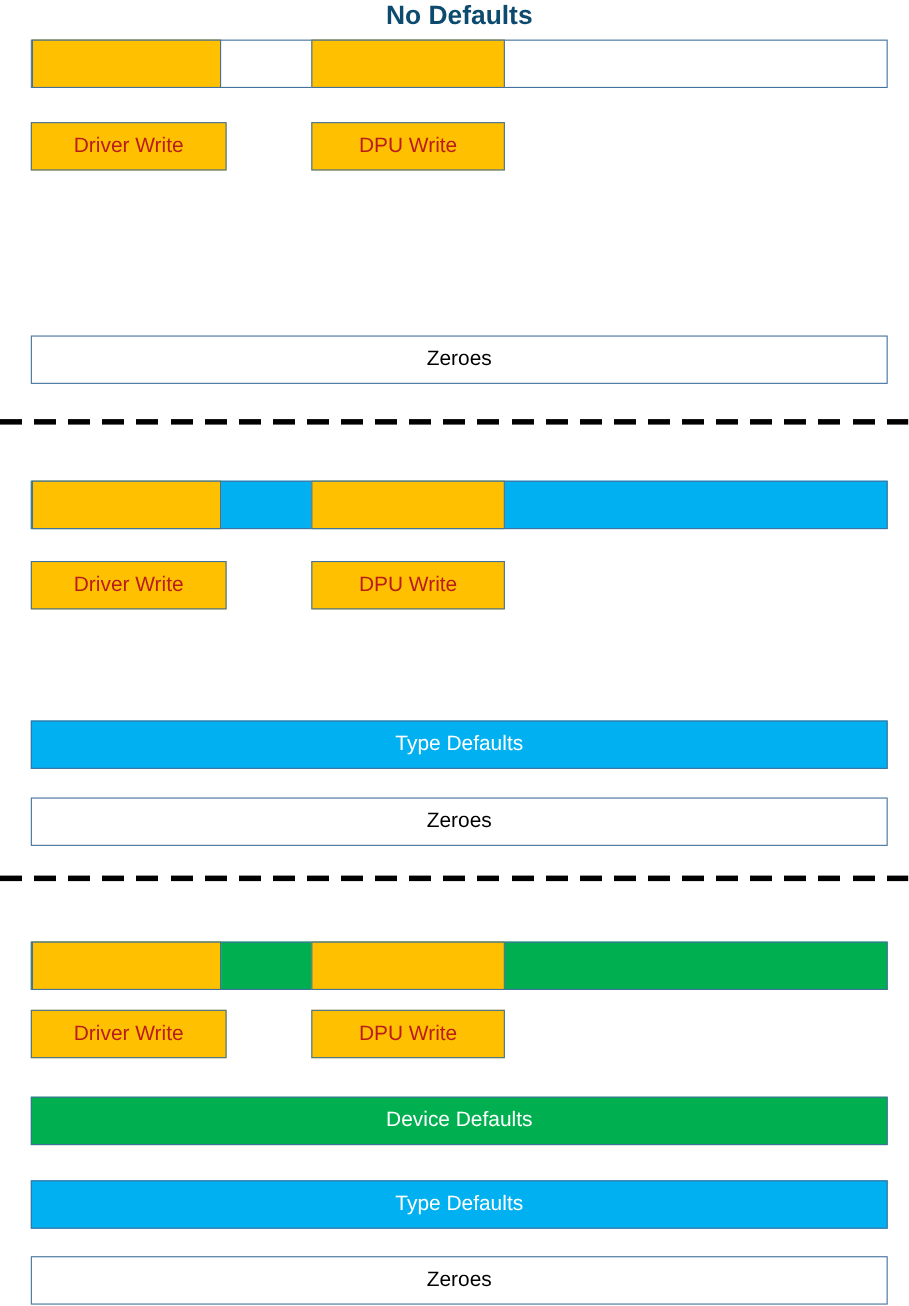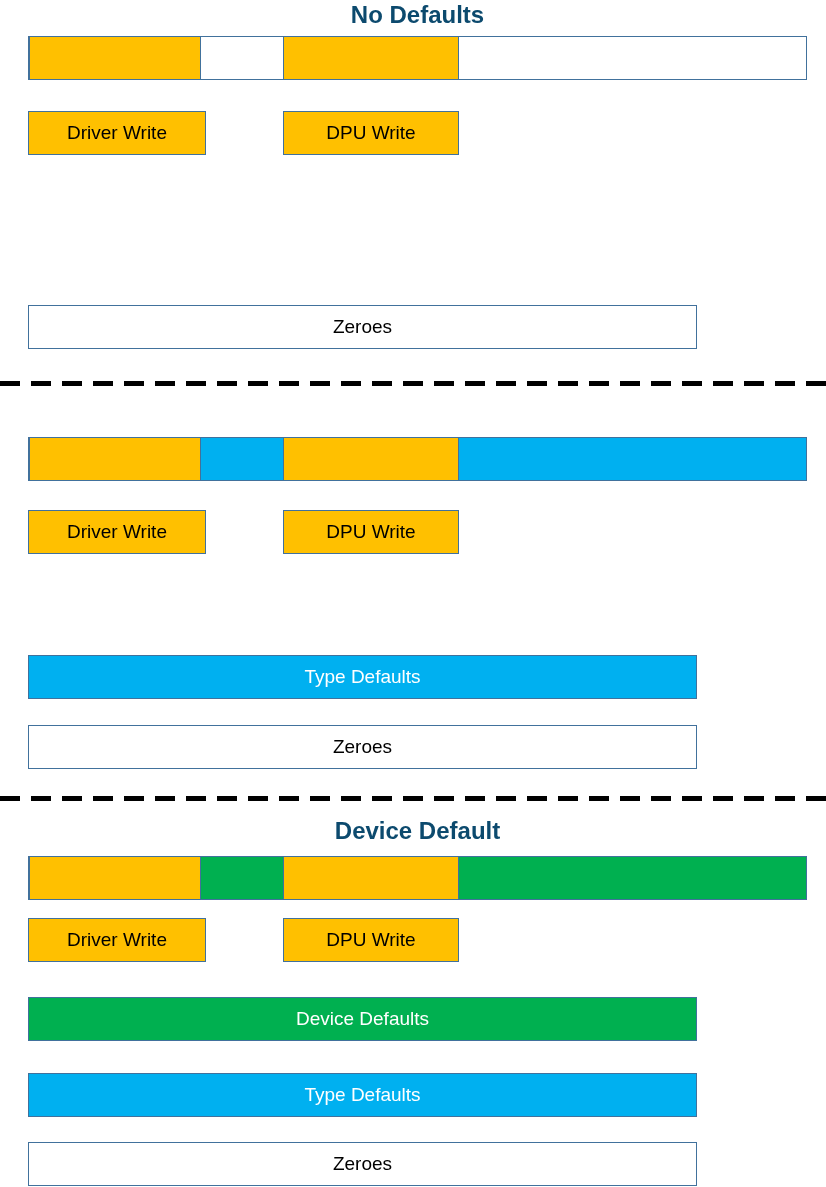--- a/index.html
+++ b/index.html
@@ -43,27 +43,27 @@
   }
   .write-box {
     position: absolute;
     height: 44px;
     border: 1px solid #41719C;
     box-sizing: border-box;
     display: flex;
     align-items: center;
     justify-content: center;
     font-size: 19px;
-    color: #000000;
+    color: #b91c1c;
     white-space: nowrap;
   }
   .layer-bar {
     position: absolute;
     left: 28px;
-    width: 669px;
+    width: 779px;
     height: 44px;
     border: 1px solid #41719C;
     box-sizing: border-box;
     display: flex;
     align-items: center;
     justify-content: center;
     font-size: 19px;
     white-space: nowrap;
   }
   .divider {
@@ -86,21 +86,20 @@
     <div class="write-box" style="left: 283px; top: 111px; width: 176px; background: rgb(255, 192, 0);">DPU Write</div>
     <div class="layer-bar" style="top: 305px; background: rgb(255, 255, 255); color: rgb(0, 0, 0);">Zeroes</div>
     <div class="mem-bar" style="top: 437px; background: rgb(0, 176, 240);">
       <div class="seg" style="left: 0px; width: 172px; background: rgb(255, 192, 0);"></div>
       <div class="seg" style="left: 254px; width: 176px; background: rgb(255, 192, 0);"></div>
     </div>
     <div class="write-box" style="left: 28px; top: 510px; width: 178px; background: rgb(255, 192, 0);">Driver Write</div>
     <div class="write-box" style="left: 283px; top: 510px; width: 176px; background: rgb(255, 192, 0);">DPU Write</div>
     <div class="layer-bar" style="top: 655px; background: rgb(0, 176, 240); color: rgb(255, 255, 255);">Type Defaults</div>
     <div class="layer-bar" style="top: 725px; background: rgb(255, 255, 255); color: rgb(0, 0, 0);">Zeroes</div>
-    <div class="sec-title" style="top: 816px;">Device Default</div>
     <div class="mem-bar" style="top: 856px; background: rgb(0, 176, 80);">
       <div class="seg" style="left: 0px; width: 172px; background: rgb(255, 192, 0);"></div>
       <div class="seg" style="left: 254px; width: 176px; background: rgb(255, 192, 0);"></div>
     </div>
     <div class="write-box" style="left: 28px; top: 918px; width: 178px; background: rgb(255, 192, 0);">Driver Write</div>
     <div class="write-box" style="left: 283px; top: 918px; width: 176px; background: rgb(255, 192, 0);">DPU Write</div>
     <div class="layer-bar" style="top: 997px; background: rgb(0, 176, 80); color: rgb(255, 255, 255);">Device Defaults</div>
     <div class="layer-bar" style="top: 1073px; background: rgb(0, 176, 240); color: rgb(255, 255, 255);">Type Defaults</div>
     <div class="layer-bar" style="top: 1142px; background: rgb(255, 255, 255); color: rgb(0, 0, 0);">Zeroes</div>
     <div class="divider" style="top: 381px; background: repeating-linear-gradient(to right, rgb(0, 0, 0) 0px, rgb(0, 0, 0) 20px, transparent 20px, transparent 31px);"></div>

